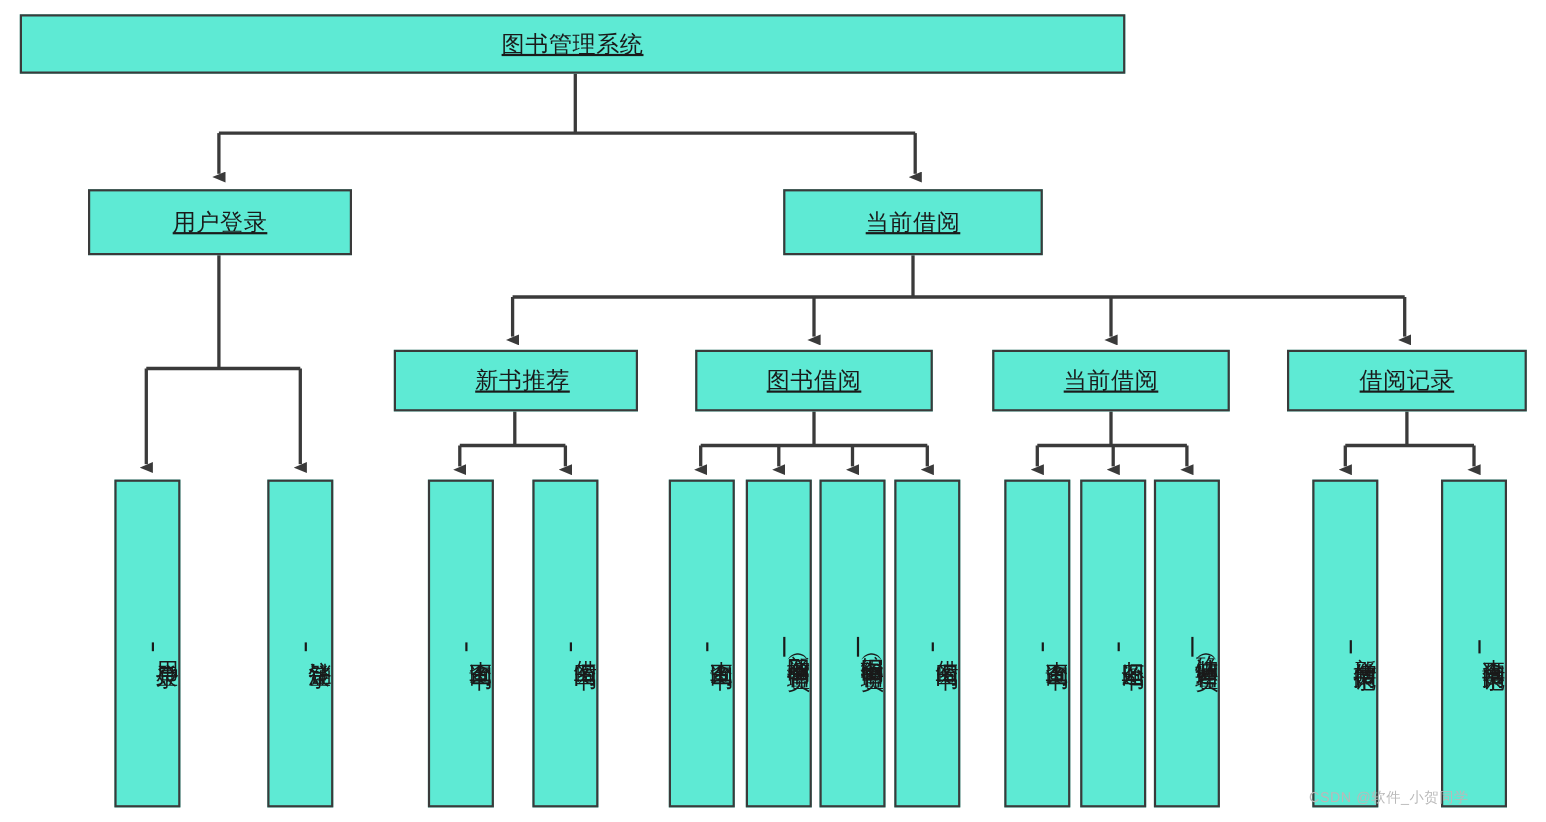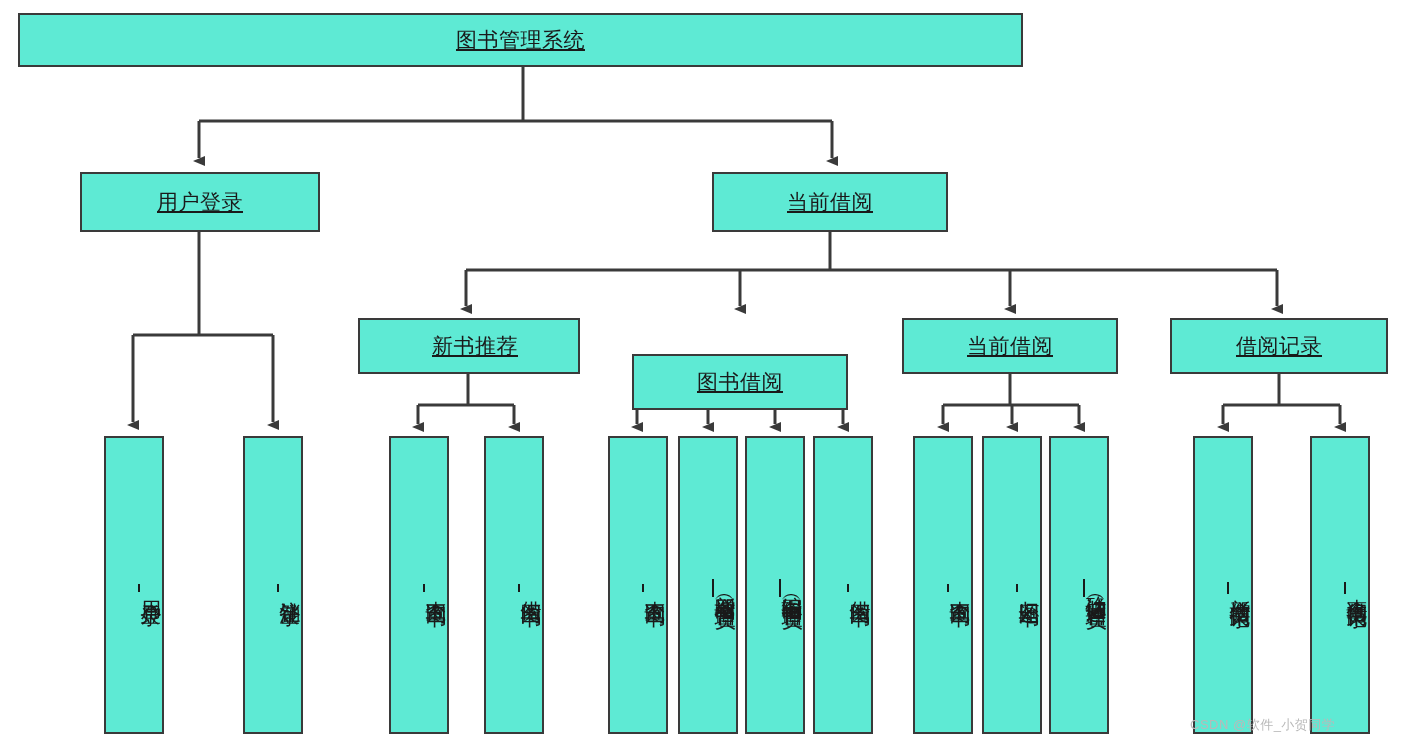--- a/index.html
+++ b/index.html
@@ -129,21 +129,21 @@
   <div class="node horiz" style="left:80px; top:172px; width:240px; height:60px;">
     <span>用户登录</span>
   </div>
   <div class="node horiz" style="left:712px; top:172px; width:236px; height:60px;">
     <span>当前借阅</span>
   </div>
 
   <div class="node horiz" style="left:358px; top:318px; width:222px; height:56px;padding-left:12px;">
     <span>新书推荐</span>
   </div>
-  <div class="node horiz" style="left:632px; top:318px; width:216px; height:56px;margin-top:36px;">
+  <div class="node horiz" style="left:632px; top:318px; width:216px; height:56px;">
     <span>图书借阅</span>
   </div>
   <div class="node horiz" style="left:902px; top:318px; width:216px; height:56px;">
     <span>当前借阅</span>
   </div>
   <div class="node horiz" style="left:1170px; top:318px; width:218px; height:56px;">
     <span>借阅记录</span>
   </div>
 
   <div class="node vert" style="left:104px; top:436px; width:60px; height:298px;">

